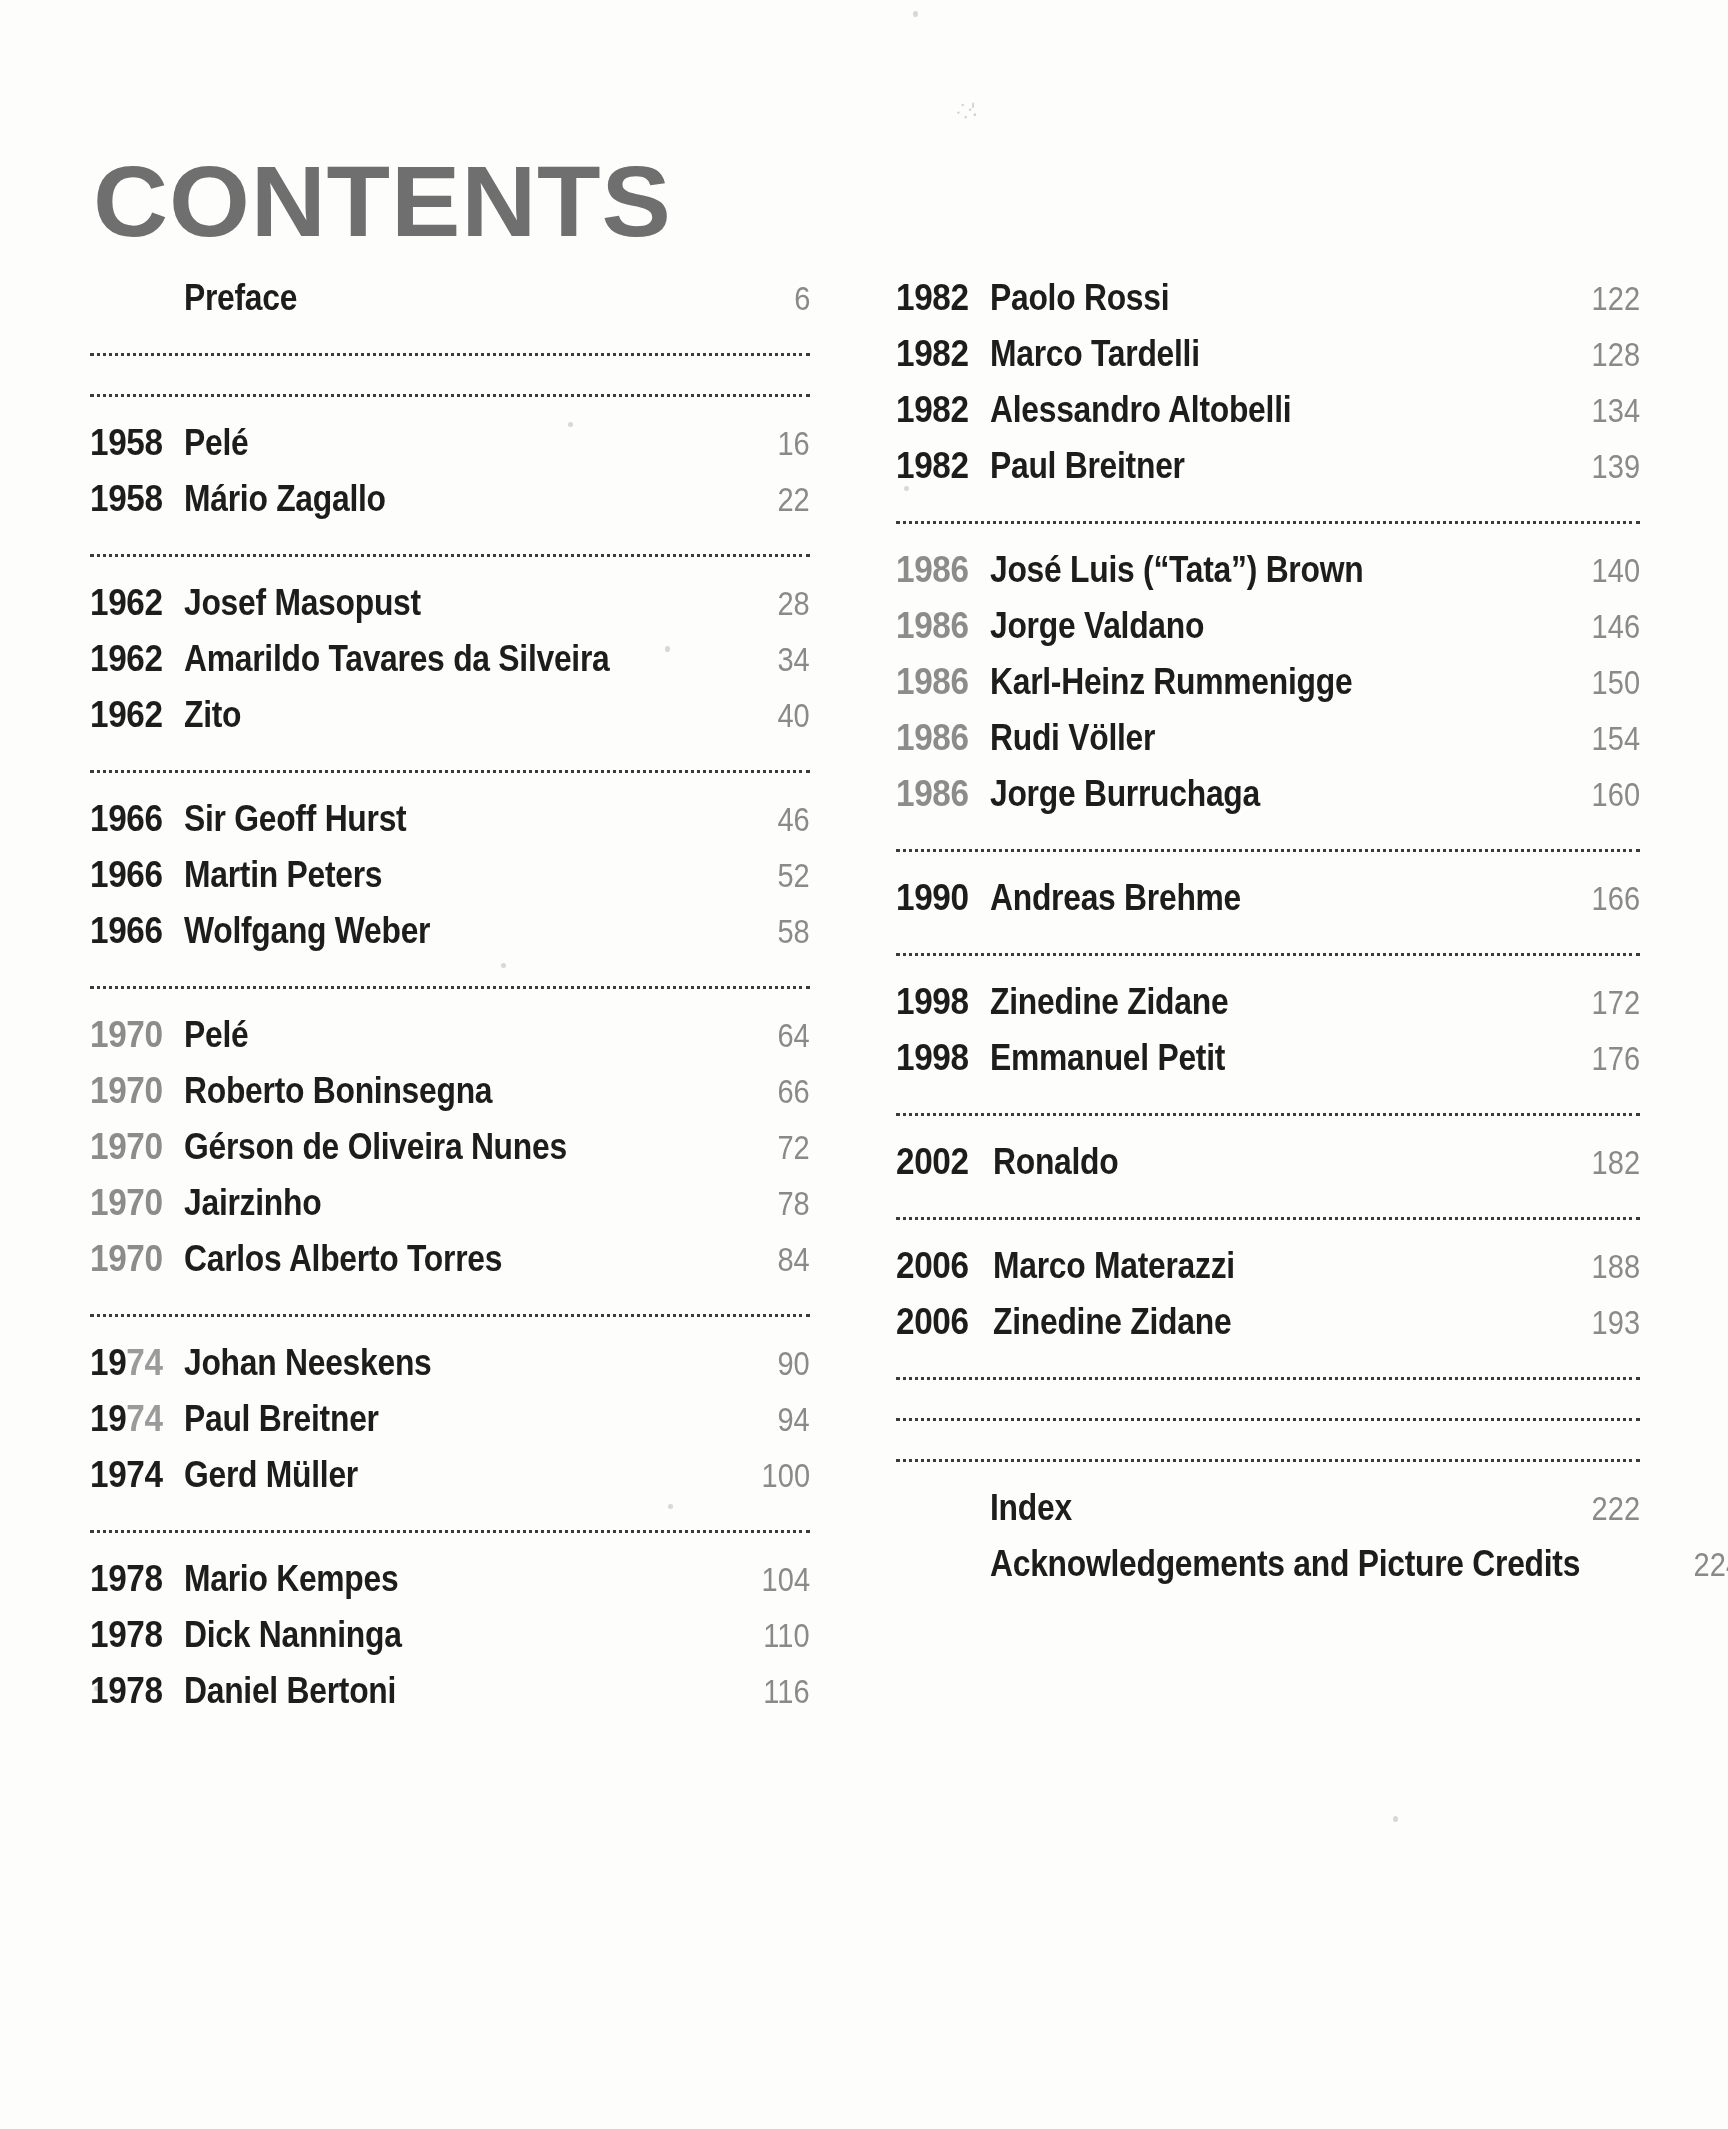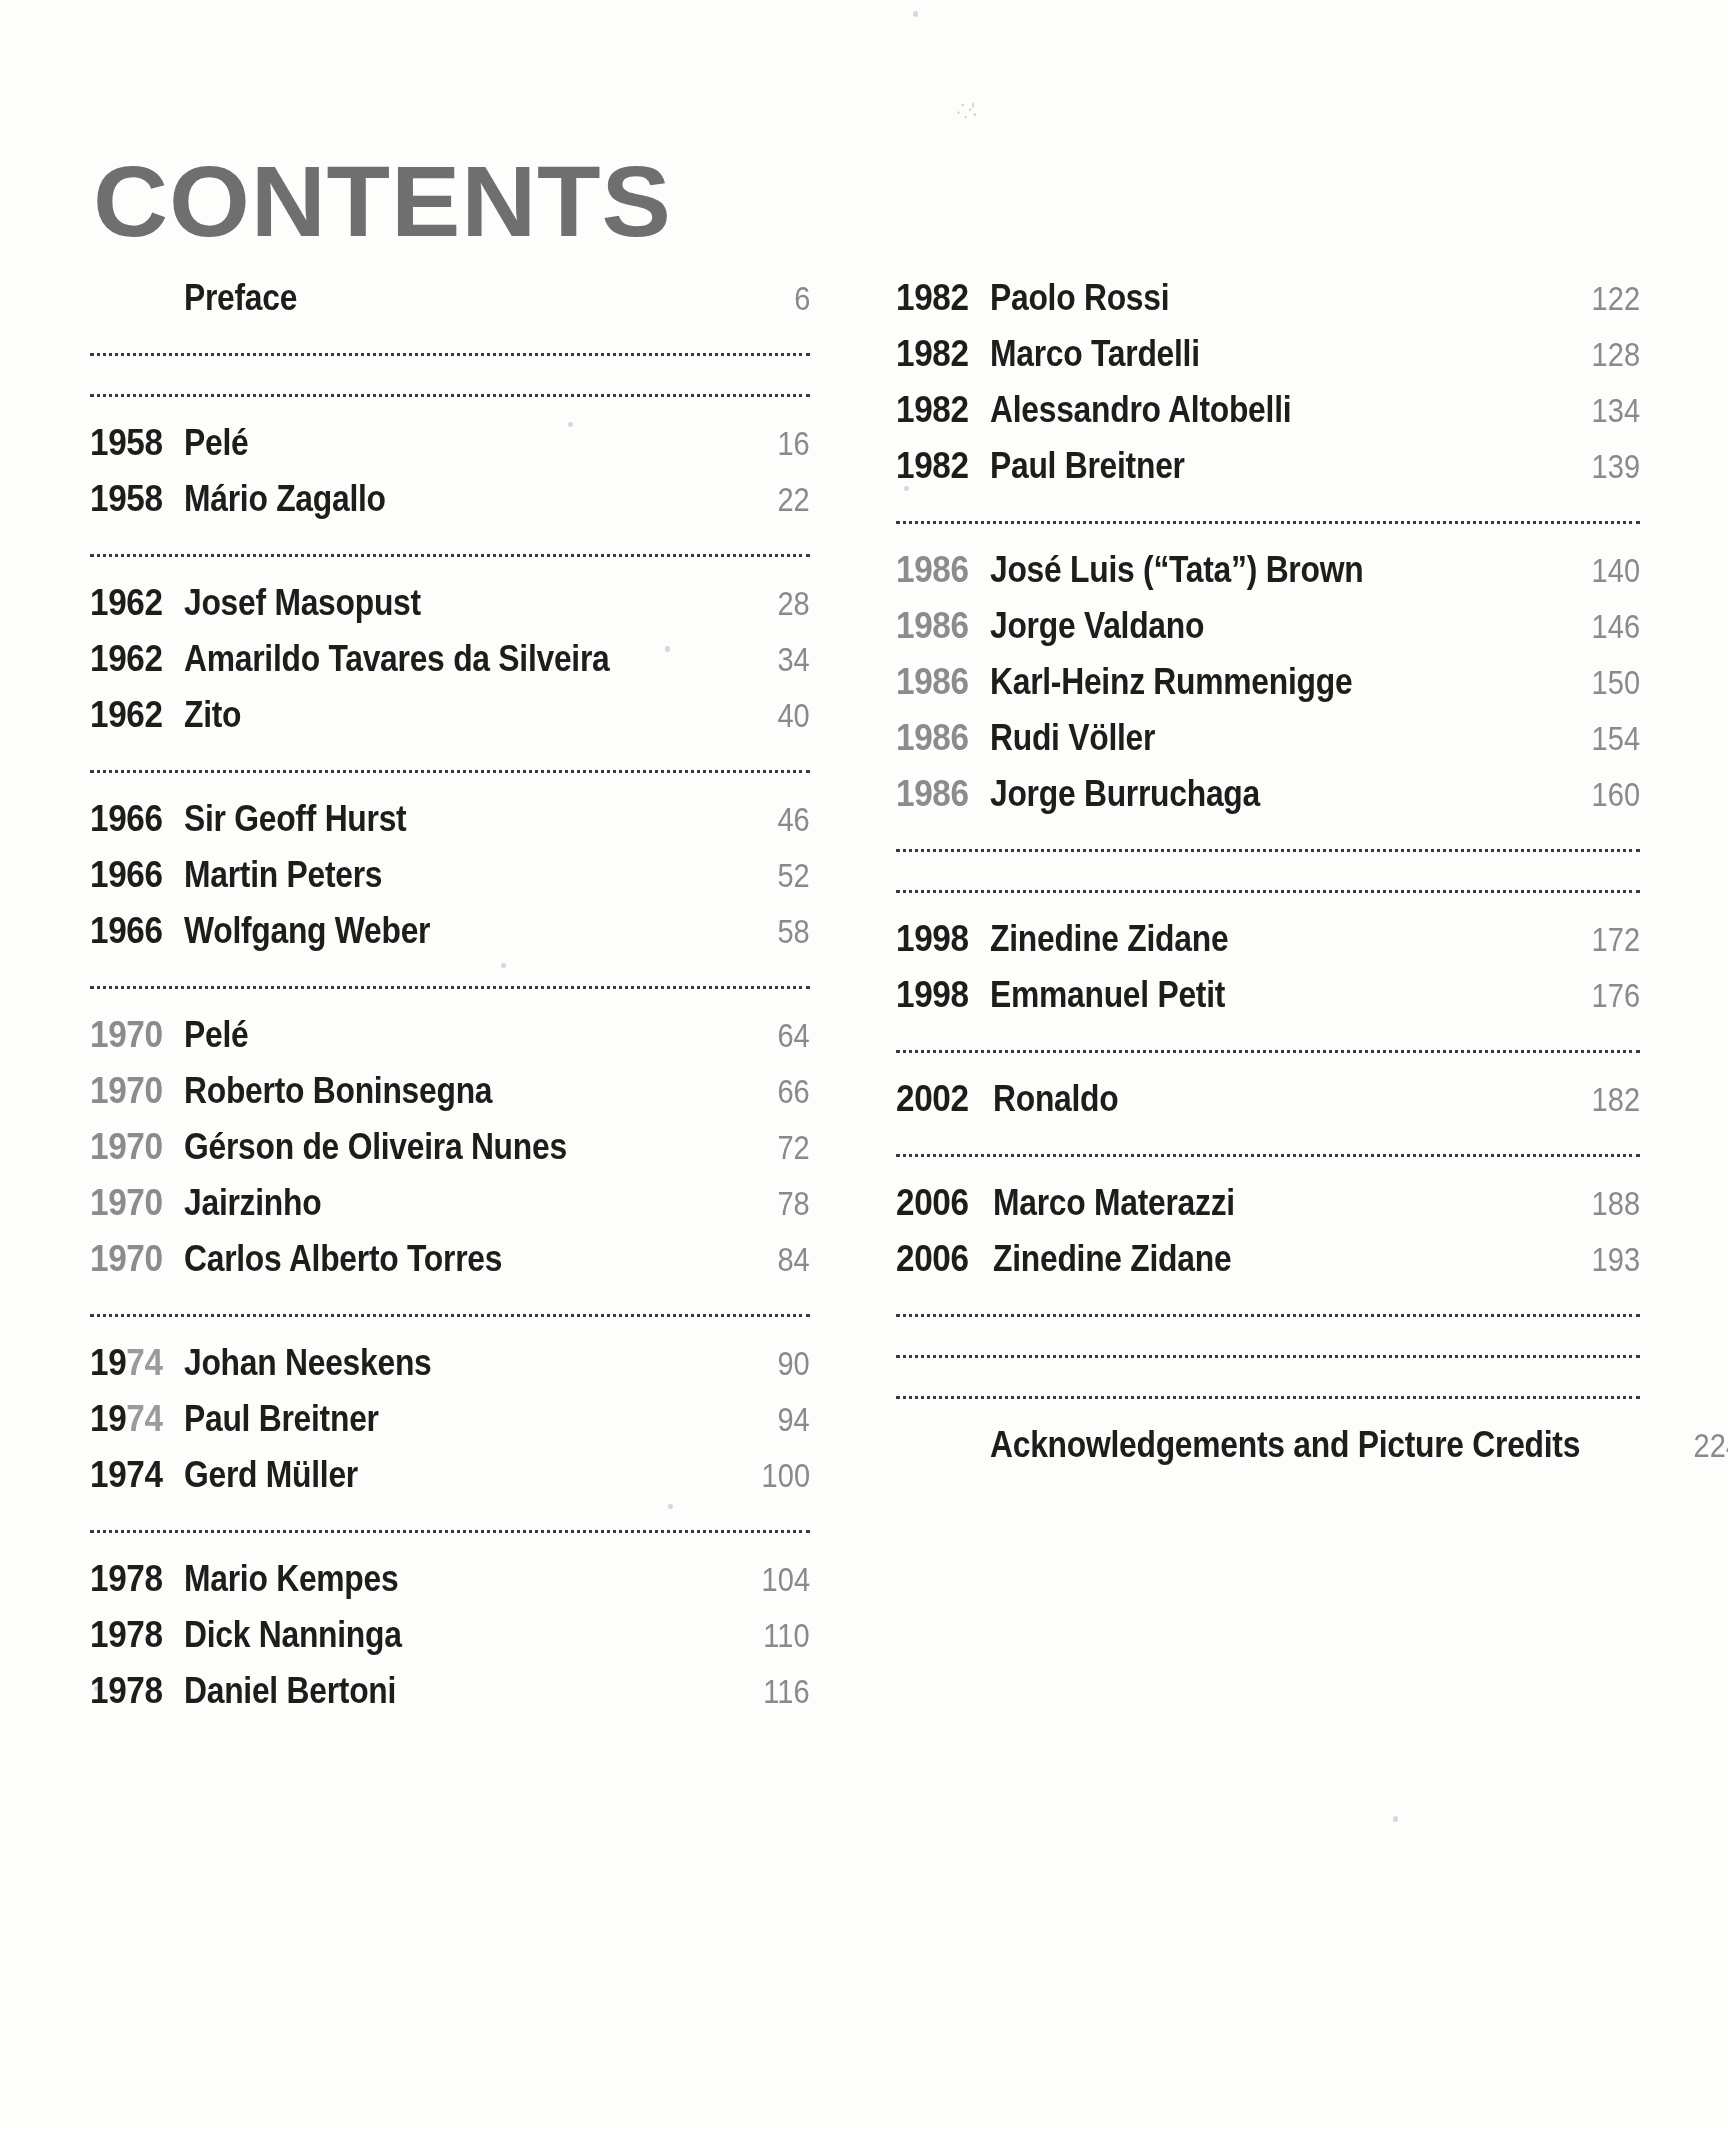--- a/index.html
+++ b/index.html
@@ -351,20 +351,28 @@
         <div class="entry">
           <span class="year faded">1986</span>
           <span class="name">Jorge Burruchaga</span>
           <span class="dotfill"></span>
           <span class="page">160</span>
         </div>
       </div>
       <div class="rule-wrap">
         <div class="rule"></div>
       </div>
+      <div class="group">
+        <div class="entry">
+          <span class="year">1990</span>
+          <span class="name">Andreas Brehme</span>
+          <span class="dotfill"></span>
+          <span class="page">166</span>
+        </div>
+      </div>
       <div class="rule-wrap">
         <div class="rule"></div>
       </div>
       <div class="group">
         <div class="entry">
           <span class="year">1998</span>
           <span class="name">Zinedine Zidane</span>
           <span class="dotfill"></span>
           <span class="page">172</span>
         </div>
@@ -406,20 +414,26 @@
       <div class="rule-wrap">
         <div class="rule"></div>
       </div>
       <div class="rule-wrap">
         <div class="rule"></div>
       </div>
       <div class="rule-wrap">
         <div class="rule"></div>
       </div>
       <div class="group">
+        <div class="entry">
+          <span class="year"></span>
+          <span class="name">Index</span>
+          <span class="dotfill"></span>
+          <span class="page">222</span>
+        </div>
         <div class="entry tight">
           <span class="year"></span>
           <span class="name">Acknowledgements and Picture Credits</span>
           <span class="dotfill"></span>
           <span class="page">224</span>
         </div>
       </div>
     </div>
 
 </div>

